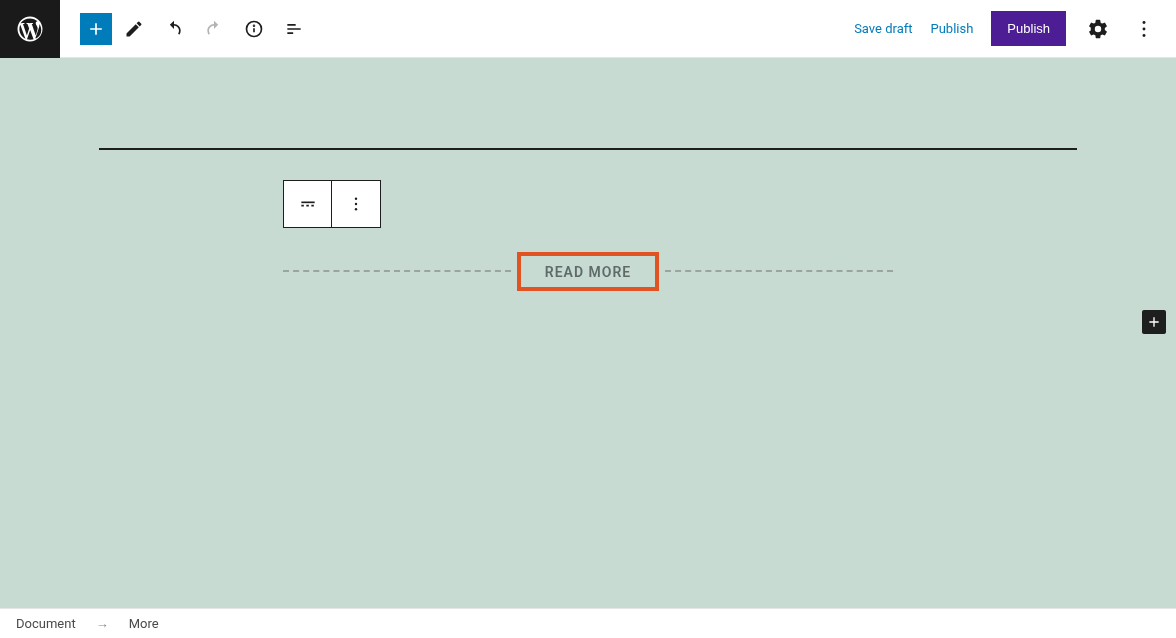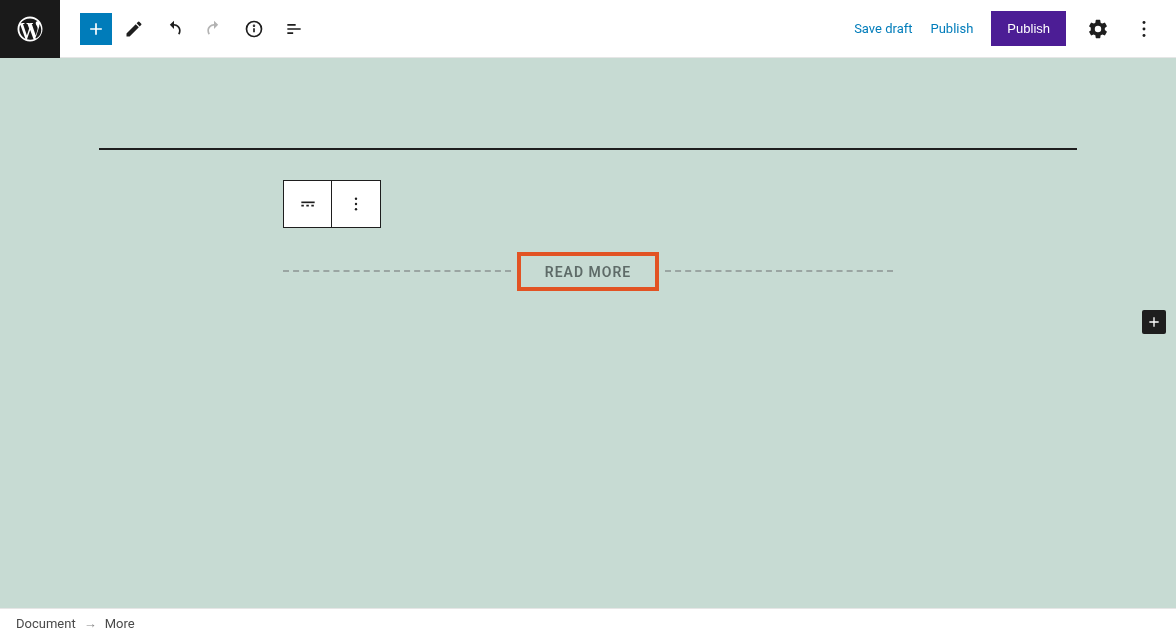--- a/index.html
+++ b/index.html
@@ -30,21 +30,21 @@
   .block-toolbar .cell:last-child { border-right: none; }
 
   .more-row { position: relative; width: 610px; margin: 25px auto 0; height: 36px; display: flex; align-items: center; }
   .dash { flex: 1; border-top: 2px dashed #9aa5a2; }
   .more-label-wrap { border: 4px solid #e25323; padding: 6px 24px; background: #c7dbd3; margin: 0 6px; }
   .more-label { color: #5e6b68; font-size: 14px; font-weight: 600; letter-spacing: 1px; }
 
   .float-add { position: absolute; right: 10px; top: 252px; width: 24px; height: 24px; background: #1e1e1e; color: #fff; display: flex; align-items: center; justify-content: center; cursor: pointer; border-radius: 2px; }
   .float-add svg { width: 16px; height: 16px; }
 
-  .footer { height: 30px; border-top: 1px solid #e6e6e6; display: flex; align-items: center; padding: 0 16px; font-size: 13px; color: #4a4a4a; background: #fff; }
+  .footer { height: 30px; border-top: 1px solid #e6e6e6; display: flex; align-items: center; padding: 0 16px; font-size: 13px; color: #4a4a4a; background: #fff; gap: 12px; }
   .footer .sep { margin: 0 8px; color: #888; }
 </style>
 </head>
 <body>
 
 <div class="topbar">
   <div class="wp-logo">
     <svg viewBox="0 0 24 24">
         <path d="M12 2C6.49 2 2 6.49 2 12s4.49 10 10 10 10-4.49 10-10S17.51 2 12 2zM3.5 12c0-1.23.26-2.4.74-3.45L8.3 19.7C5.47 18.33 3.5 15.4 3.5 12zm8.5 8.5c-.83 0-1.64-.12-2.4-.35l2.55-7.4 2.6 7.15c.2.05.4.1.5.15-.87.29-1.78.45-2.75.45zm1.17-12.5c.51-.03 .97-.08 .97-.08.46-.05.4-.73-.05-.7 0 0-1.37.11-2.26.11-.83 0-2.23-.11-2.23-.11-.46-.03-.51.67-.5.7 0 0 .43.05.89.08l1.32 3.63L9.5 17.2 6.4 8c.51-.03.97-.08.97-.08.46-.05.4-.73-.05-.7 0 0-1.37.11-2.26.11-.16 0-.35 0-.55-.01C6.03 4.97 8.85 3.5 12 3.5c2.35 0 4.49.9 6.1 2.37-.04 0-.08-.01-.12-.01-.83 0-1.42.73-1.42 1.5 0 .7.4 1.29.83 1.99.32.56.7 1.29.7 2.34 0 .73-.28 1.57-.65 2.74l-.85 2.84-3.08-9.17zm3.1 11.33l2.6-7.5c.48-1.21.64-2.18.64-3.04 0-.31-.02-.6-.06-.88 1.08 1.47 1.55 3.2 1.55 5.09 0 2.76-1.5 5.17-3.73 6.47z"></path>
       </svg>

